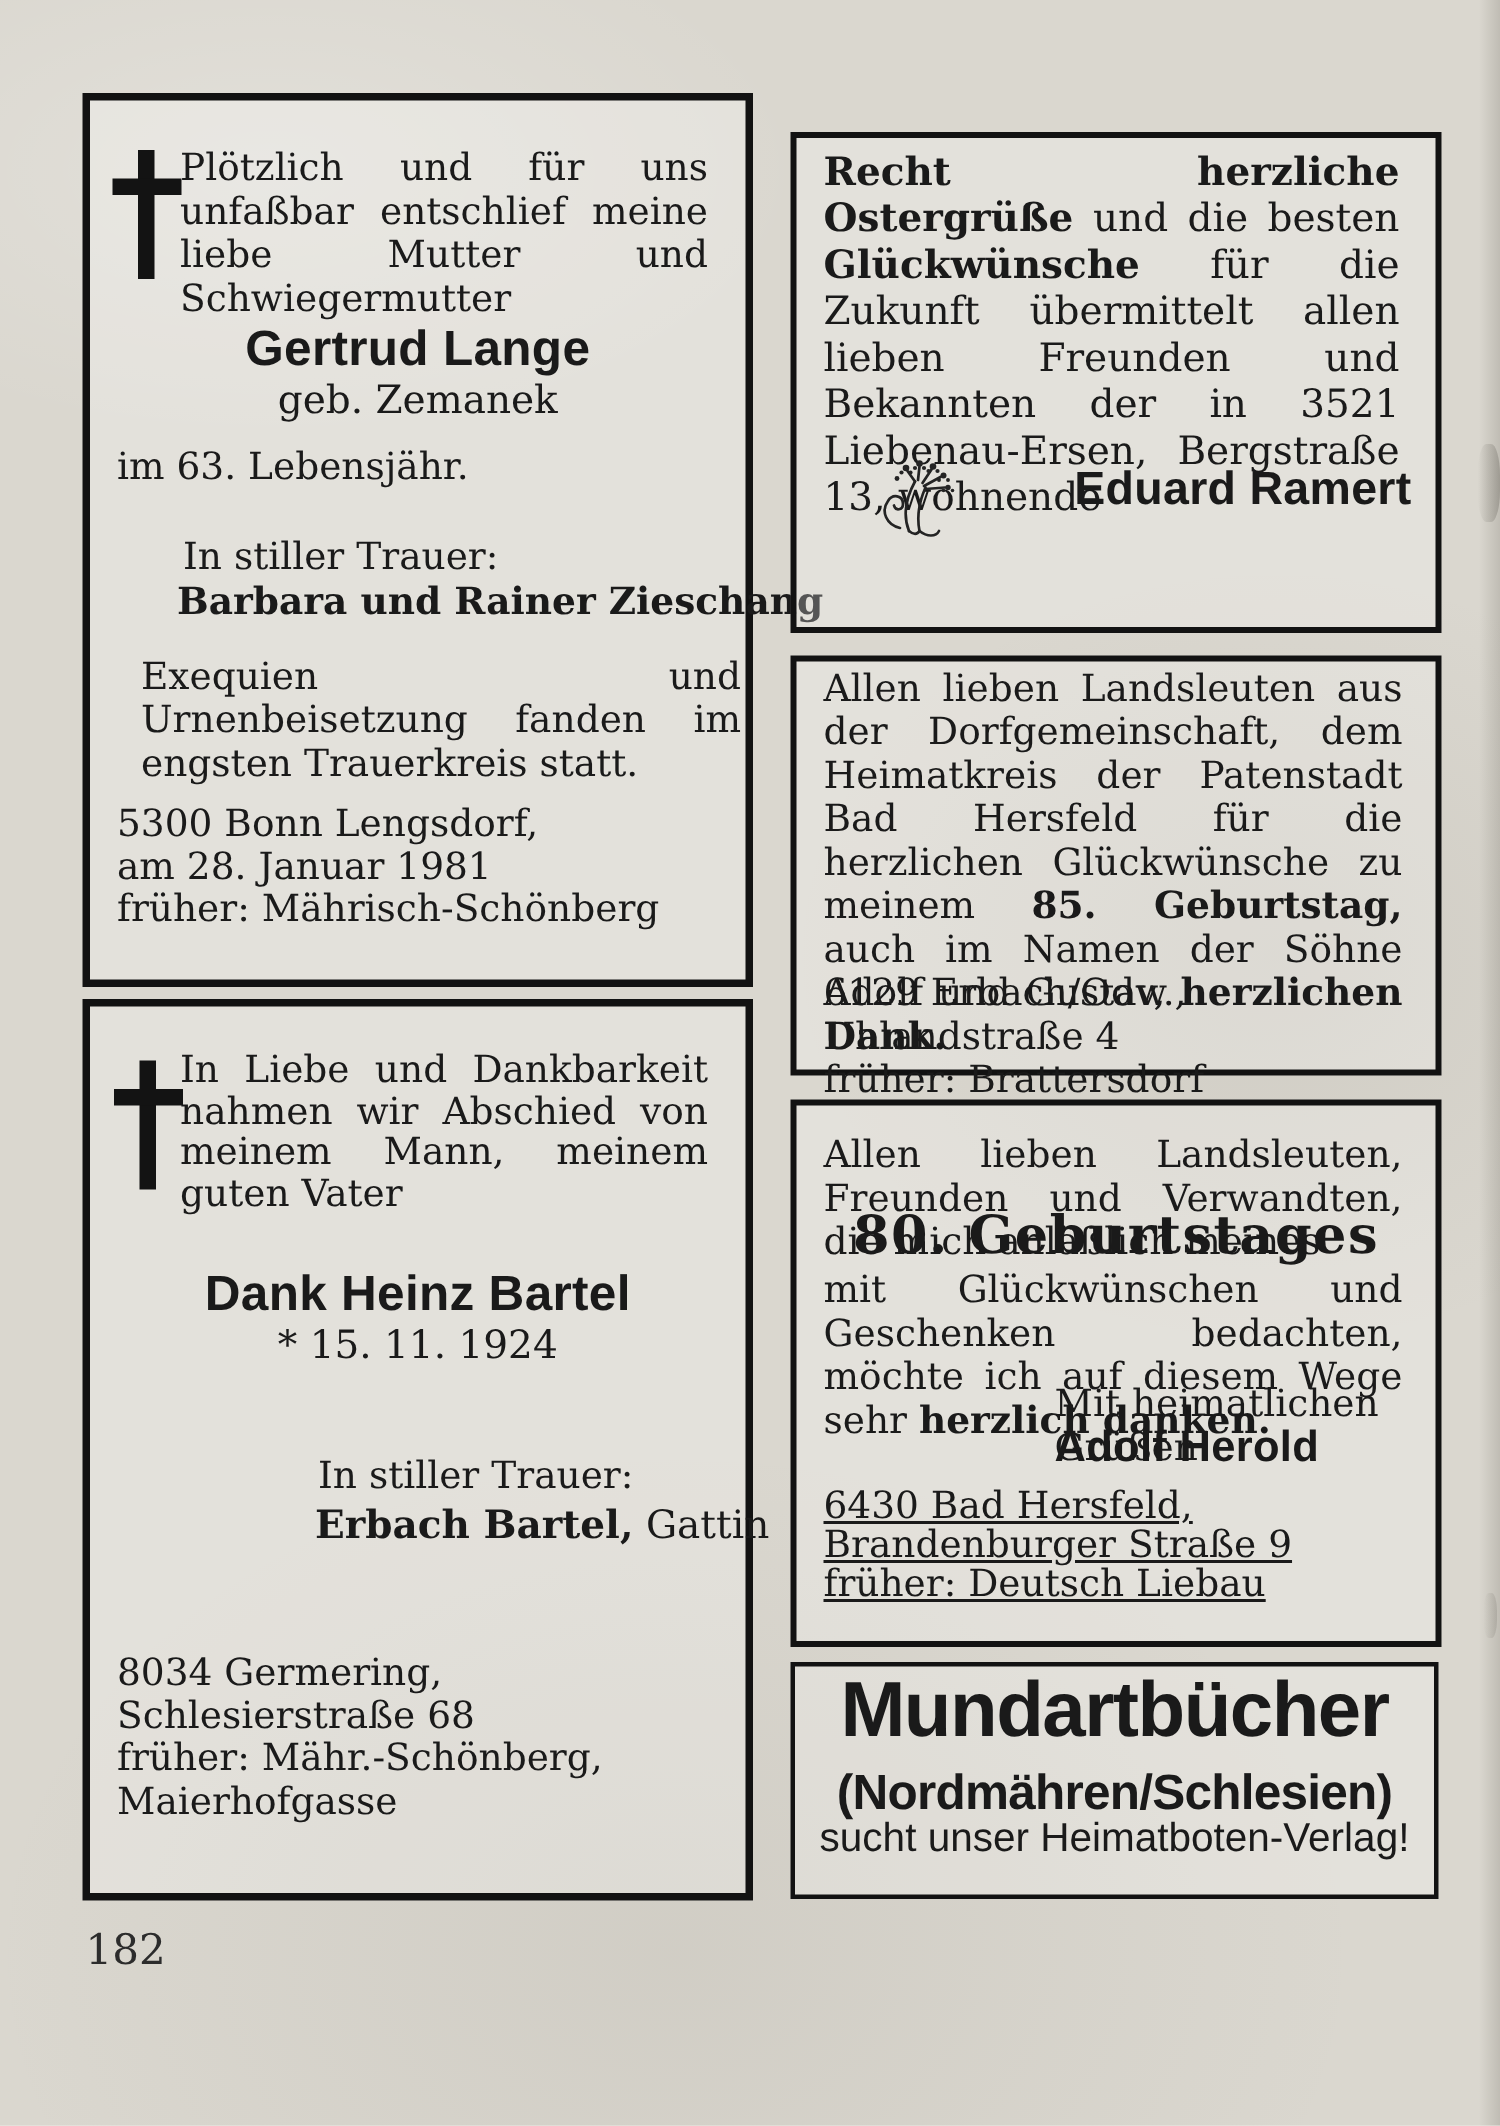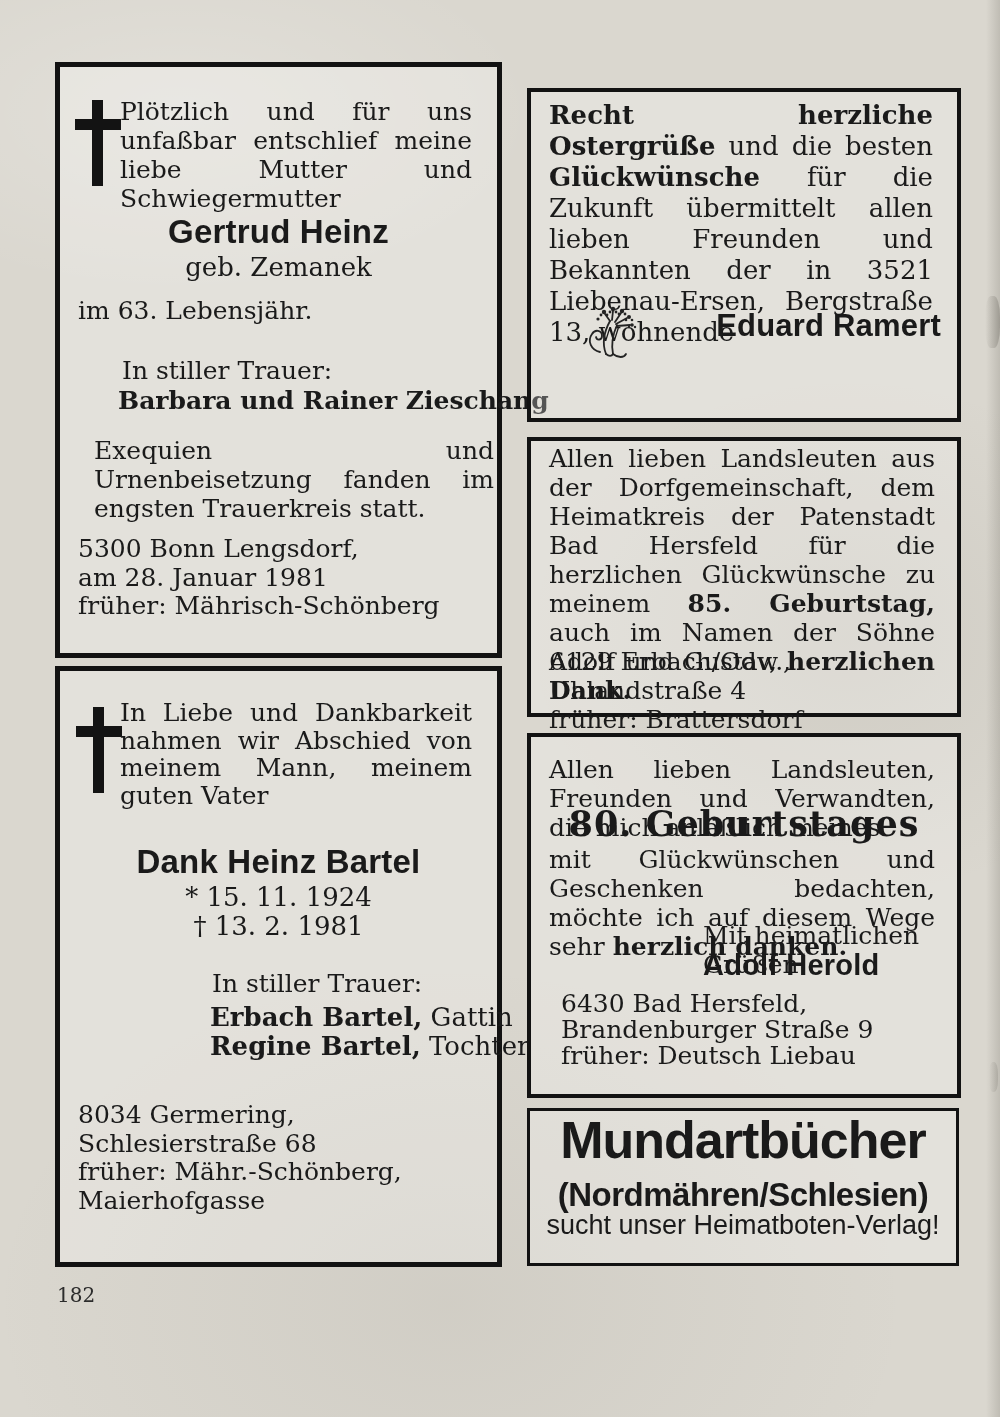--- a/index.html
+++ b/index.html
@@ -23,59 +23,57 @@
   .just{text-align:justify;text-justify:inter-word;}
   .ctr{left:0;right:0;text-align:center;}
   .serif25{font-size:25px;line-height:29px;}
   .serif26{font-size:26px;line-height:30px;}
   .bold{font-weight:700;}
   .sansname{font-family:"Liberation Sans", sans-serif;font-weight:700;letter-spacing:0.2px;}
   .frak{font-weight:700;font-size:35px;letter-spacing:1px;font-family:"DejaVu Serif",serif;}
   .cross{width:46px;height:86px;}
   .cross .v{position:absolute;left:17px;top:0;width:11px;height:86px;background:#131313;}
   .cross .h{position:absolute;left:0;top:19px;width:46px;height:11px;background:#131313;}
-  .pagenum{font-size:20px;color:#2c2c2c;}
+  .pagenum{font-size:28px;color:#2c2c2c;}
   .smudge{background:linear-gradient(to left, rgba(70,66,58,0.55), rgba(70,66,58,0));border-radius:40%;}
 </style>
 </head>
 <body>
 
 <div class="page">
 
   <div class="box" style="left:55px;top:62px;width:437px;height:586px;">
     <div class="abs cross" style="left:15px;top:33px;">
       <span class="v"></span>
         <span class="h"></span>
     </div>
     <div class="abs serif25 just" style="left:60px;top:30px;width:352px;">Plötzlich und für uns unfaßbar entschlief meine liebe Mutter und Schwiegermutter</div>
-    <div class="abs ctr sansname" style="top:146px;font-size:33px;">Gertrud Heinz</div>
+    <div class="abs ctr sansname" style="top:146px;font-size:33px;">Gertrud Lange</div>
     <div class="abs ctr serif26" style="top:185px;">geb. Zemanek</div>
     <div class="abs serif25" style="left:18px;top:229px;">im 63. Lebensjähr.</div>
     <div class="abs serif25" style="left:62px;top:289px;">In stiller Trauer:</div>
     <div class="abs serif26 bold" style="left:58px;top:319px;white-space:nowrap;font-size:25px;">Barbara und Rainer Zieschang</div>
     <div class="abs serif25 just" style="left:34px;top:369px;width:400px;">Exequien und Urnenbeisetzung fanden im engsten Trauerkreis statt.</div>
     <div class="abs serif25" style="left:18px;top:468px;line-height:28.5px;">
       <div>5300 Bonn Lengsdorf,</div>
       <div>am 28. Januar 1981</div>
       <div>früher: Mährisch-Schönberg</div>
     </div>
   </div>
 
   <div class="box" style="left:55px;top:666px;width:437px;height:591px;">
     <div class="abs cross" style="left:16px;top:36px;">
       <span class="v"></span>
         <span class="h"></span>
     </div>
     <div class="abs serif25 just" style="left:60px;top:28px;width:352px;line-height:27.5px;">In Liebe und Dankbarkeit nahmen wir Abschied von meinem Mann, meinem guten Vater</div>
     <div class="abs ctr sansname" style="top:172px;font-size:33px;">Dank Heinz Bartel</div>
     <div class="abs ctr serif26" style="top:211px;">* 15. 11. 1924</div>
-    <div class="abs ctr serif26" style="top:240px;">† 13. 2. 1981</div>
     <div class="abs serif25" style="left:152px;top:298px;">In stiller Trauer:</div>
     <div class="abs serif26" style="left:150px;top:331px;white-space:nowrap;"><span class="bold">Erbach Bartel,</span><span> Gattin</span></div>
-    <div class="abs serif26" style="left:150px;top:360px;white-space:nowrap;"><span class="bold">Regine Bartel,</span><span> Tochter</span></div>
     <div class="abs serif25" style="left:18px;top:430px;line-height:28.5px;">
       <div>8034 Germering,</div>
       <div>Schlesierstraße 68</div>
       <div>früher: Mähr.-Schönberg,</div>
       <div>Maierhofgasse</div>
     </div>
   </div>
 
   <div class="box b4" style="left:527px;top:88px;width:426px;height:326px;">
     <div class="abs serif26 just" style="left:18px;top:8px;width:384px;line-height:31px;"><span class="bold">Recht herzliche Ostergrüße</span><span> und die besten </span><span class="bold">Glückwünsche</span><span> für die Zukunft übermittelt allen lieben Freunden und Bekannten der in 3521 Liebenau-Ersen, Bergstraße 13, wohnende</span></div>
@@ -117,21 +115,21 @@
       <div>früher: Brattersdorf</div>
     </div>
   </div>
 
   <div class="box b4" style="left:527px;top:733px;width:426px;height:357px;">
     <div class="abs serif25 just" style="left:18px;top:18px;width:386px;">Allen lieben Landsleuten, Freunden und Verwandten, die mich anläßlich meines</div>
     <div class="abs ctr frak" style="top:66px;">80. Geburtstages</div>
     <div class="abs serif25 just" style="left:18px;top:108px;width:386px;"><span>mit Glückwünschen und Geschenken bedachten, möchte ich auf diesem Wege sehr </span><span class="bold">herzlich danken.</span></div>
     <div class="abs serif25" style="left:172px;top:184px;">Mit heimatlichen Grüßen</div>
     <div class="abs sansname" style="left:172px;top:212px;font-size:29px;">Adolf Herold</div>
-    <div class="abs serif25" style="left:30px;top:254px;line-height:26px;">
+    <div class="abs serif25" style="left:18px;top:254px;line-height:26px;text-decoration:underline;">
       <div>6430 Bad Hersfeld,</div>
       <div>Brandenburger Straße 9</div>
       <div>früher: Deutsch Liebau</div>
     </div>
   </div>
 
   <div class="box b3" style="left:527px;top:1108px;width:426px;height:152px;">
     <div class="abs ctr sansname" style="top:0px;font-size:52px;line-height:58px;letter-spacing:-1px;">Mundartbücher</div>
     <div class="abs ctr sansname" style="top:65px;font-size:33px;line-height:38px;letter-spacing:-0.5px;">(Nordmähren/Schlesien)</div>
     <div class="abs ctr" style="top:98px;font-family:'Liberation Sans',sans-serif;font-size:27px;line-height:32px;">sucht unser Heimatboten-Verlag!</div>

